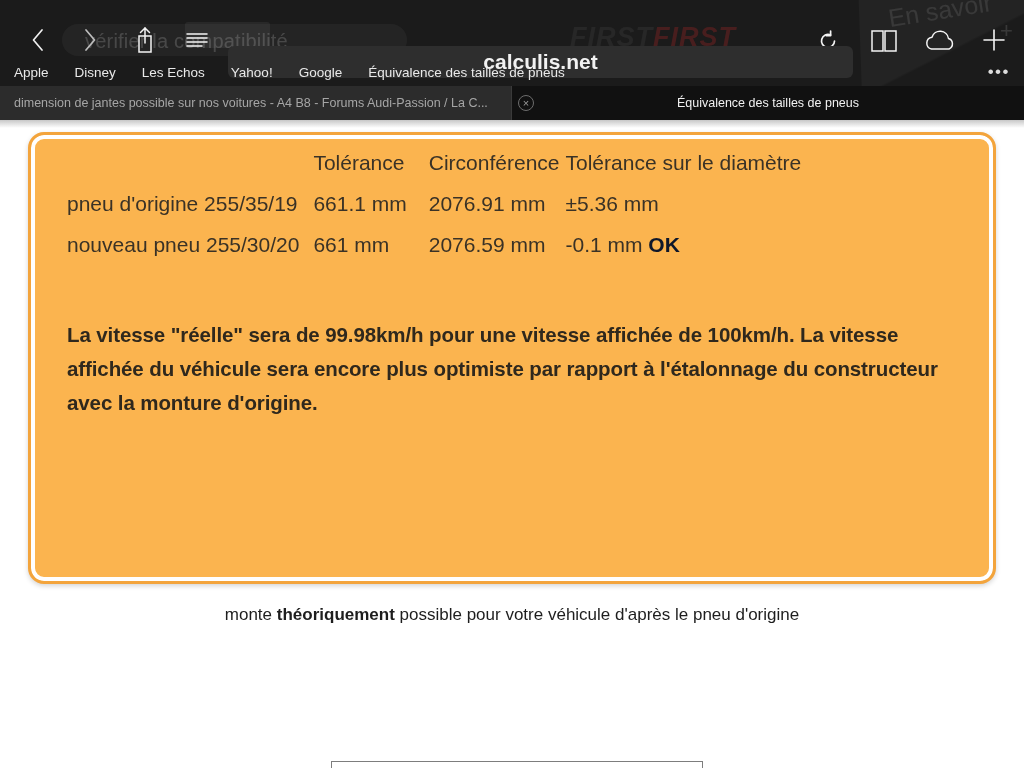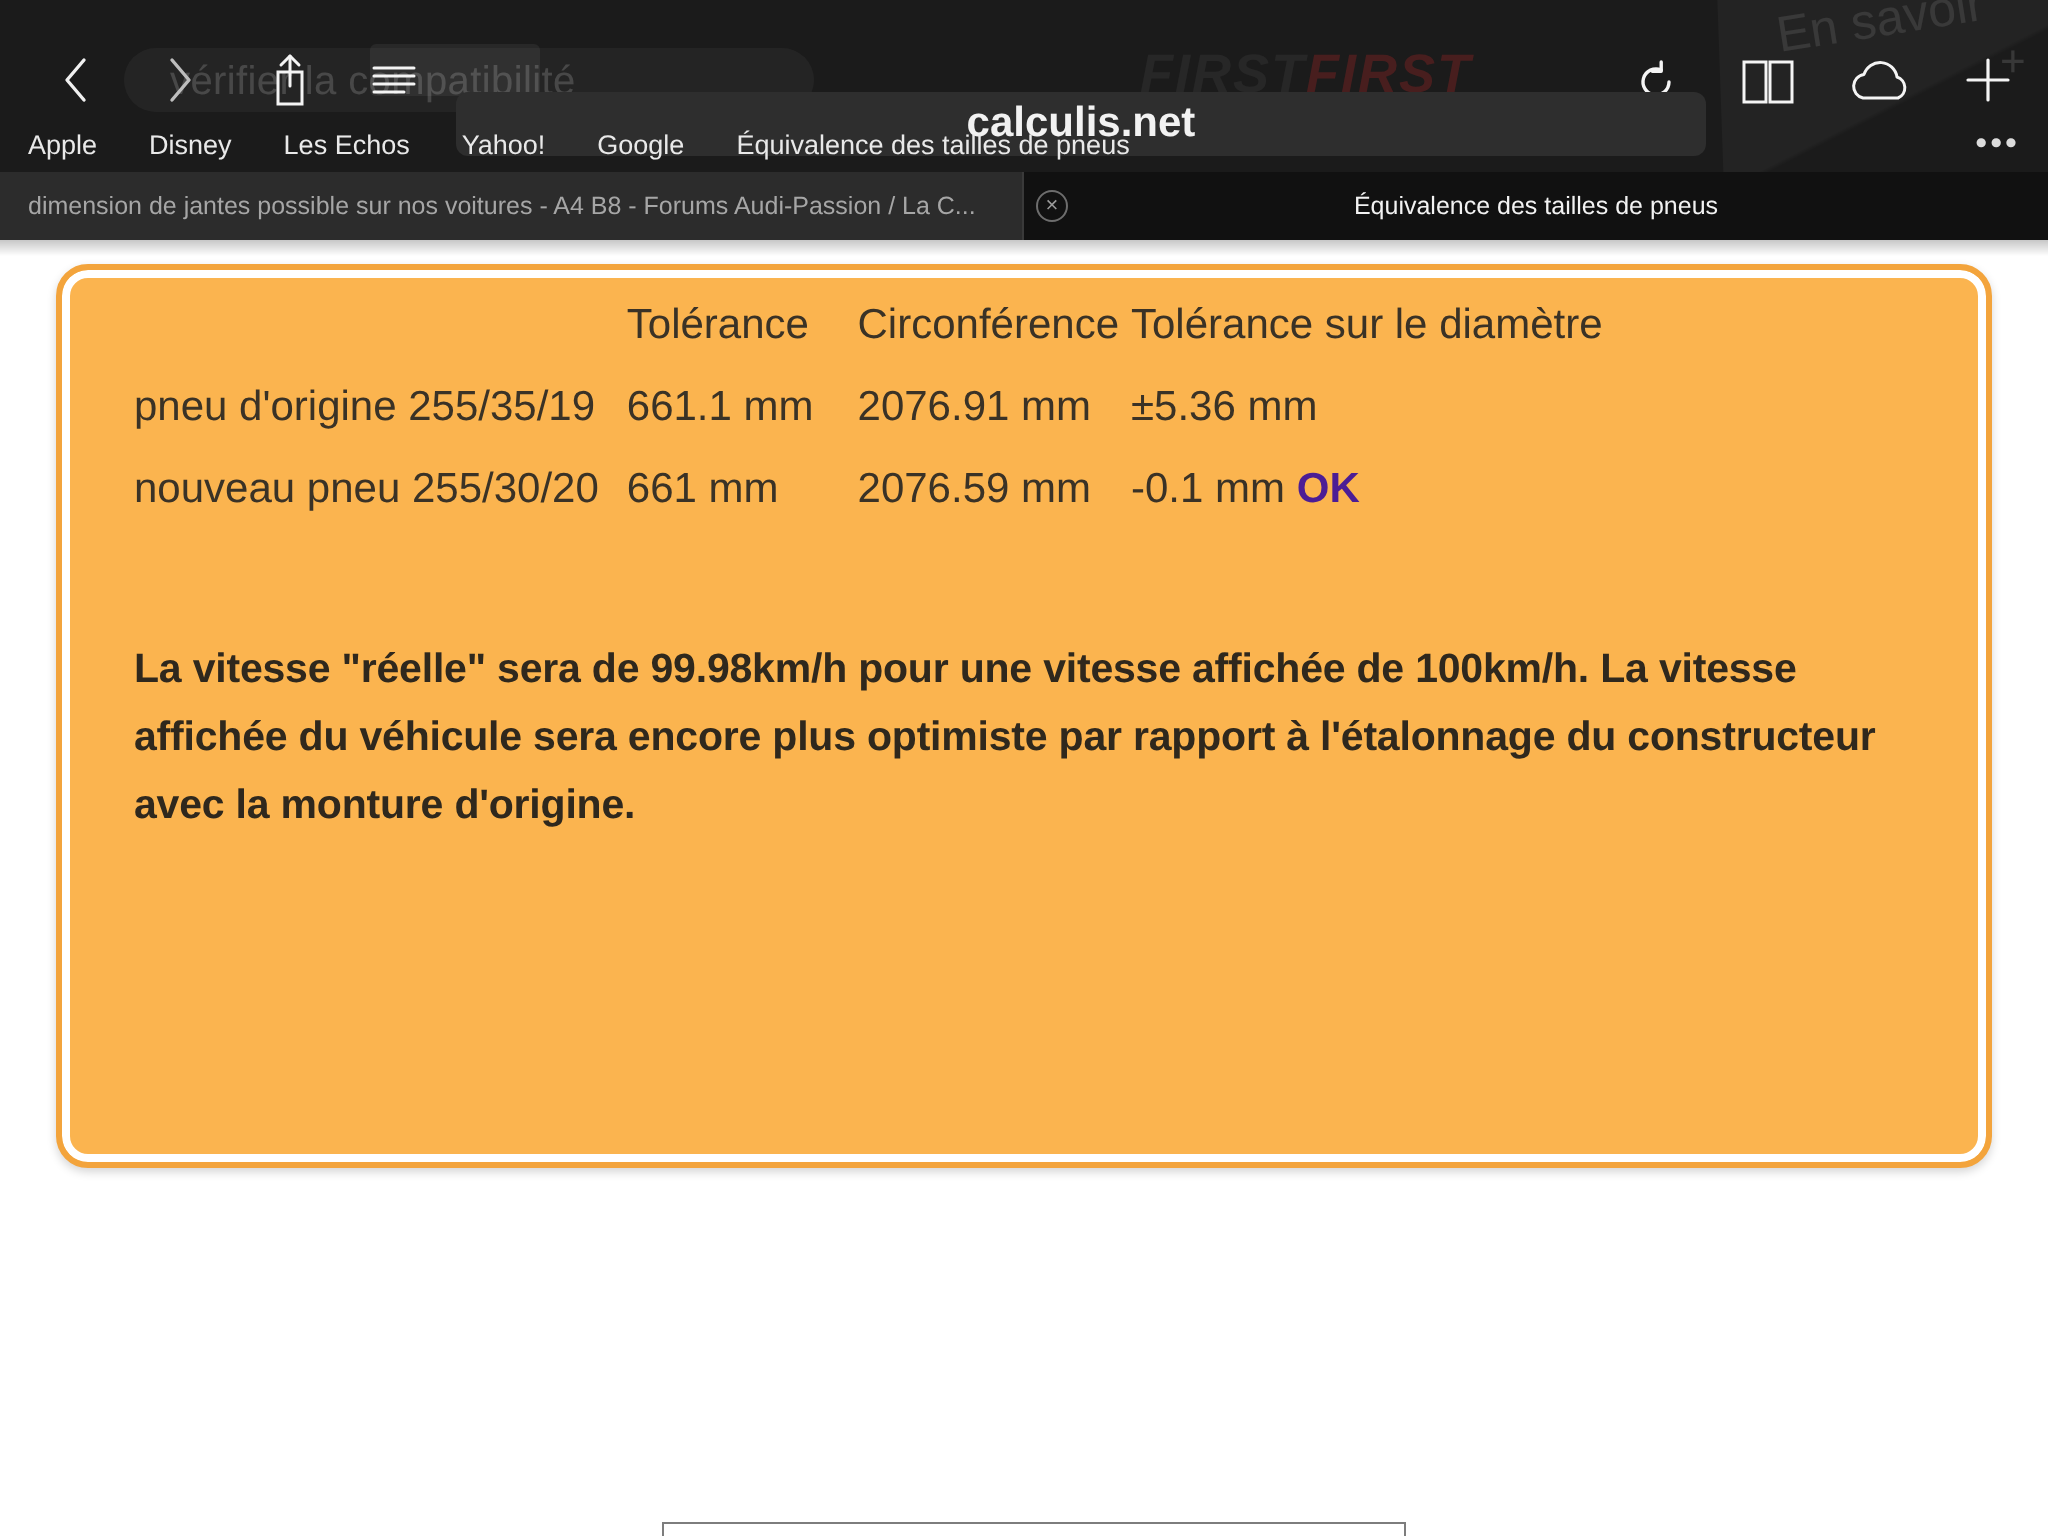--- a/index.html
+++ b/index.html
@@ -157,21 +157,21 @@
   table.spec td, table.spec th {
     font-size:21px; color:#3a3226; font-weight:normal;
     text-align:left; padding:0; vertical-align:baseline;
   }
   table.spec tr { height:41px; }
   table.spec td.c-label   { padding-right:14px; white-space:nowrap; }
   table.spec td.c-diam    { padding-right:22px; white-space:nowrap; }
   table.spec td.c-circ    { padding-right:20px; white-space:nowrap; }
   table.spec td.c-tol     { white-space:nowrap; }
   table.spec th.h-diam, table.spec th.h-circ, table.spec th.h-tol { padding-bottom:2px; }
-  .ok-badge { font-weight:bold; color:#4c1d95; }
+  .ok-badge { font-weight:bold; color:#0f172a; }
 
   .para {
     margin:0 0 0 18px; font-size:20.5px; font-weight:bold; line-height:34px;
     color:#2f281d; letter-spacing:-0.1px;
   }
   .para-1 { margin-top:52px; }
   .para-2 { margin-top:44px; }
   .para u { text-decoration:underline; text-underline-offset:2px; }
 
   .sub-caption {
@@ -298,20 +298,21 @@
             <td class="c-circ">2076.59 mm</td>
             <td class="c-tol"><span>-0.1 mm</span> <span class="ok-badge">OK</span></td>
           </tr>
         </tbody>
       </table>
 
 
       <p class="para para-2">La vitesse "réelle" sera de 99.98km/h pour une vitesse affichée de 100km/h. La vitesse affichée du véhicule sera encore plus optimiste par rapport à l'étalonnage du constructeur avec la monture d'origine.</p>
     </div>
 
+    <div class="sub-caption"><span>monte </span><b>théoriquement</b><span> possible pour votre véhicule d'après le pneu d'origine</span></div>
 
     <div class="size-box">
       
       
       
     </div>
 
   </div>
 </div>
 

